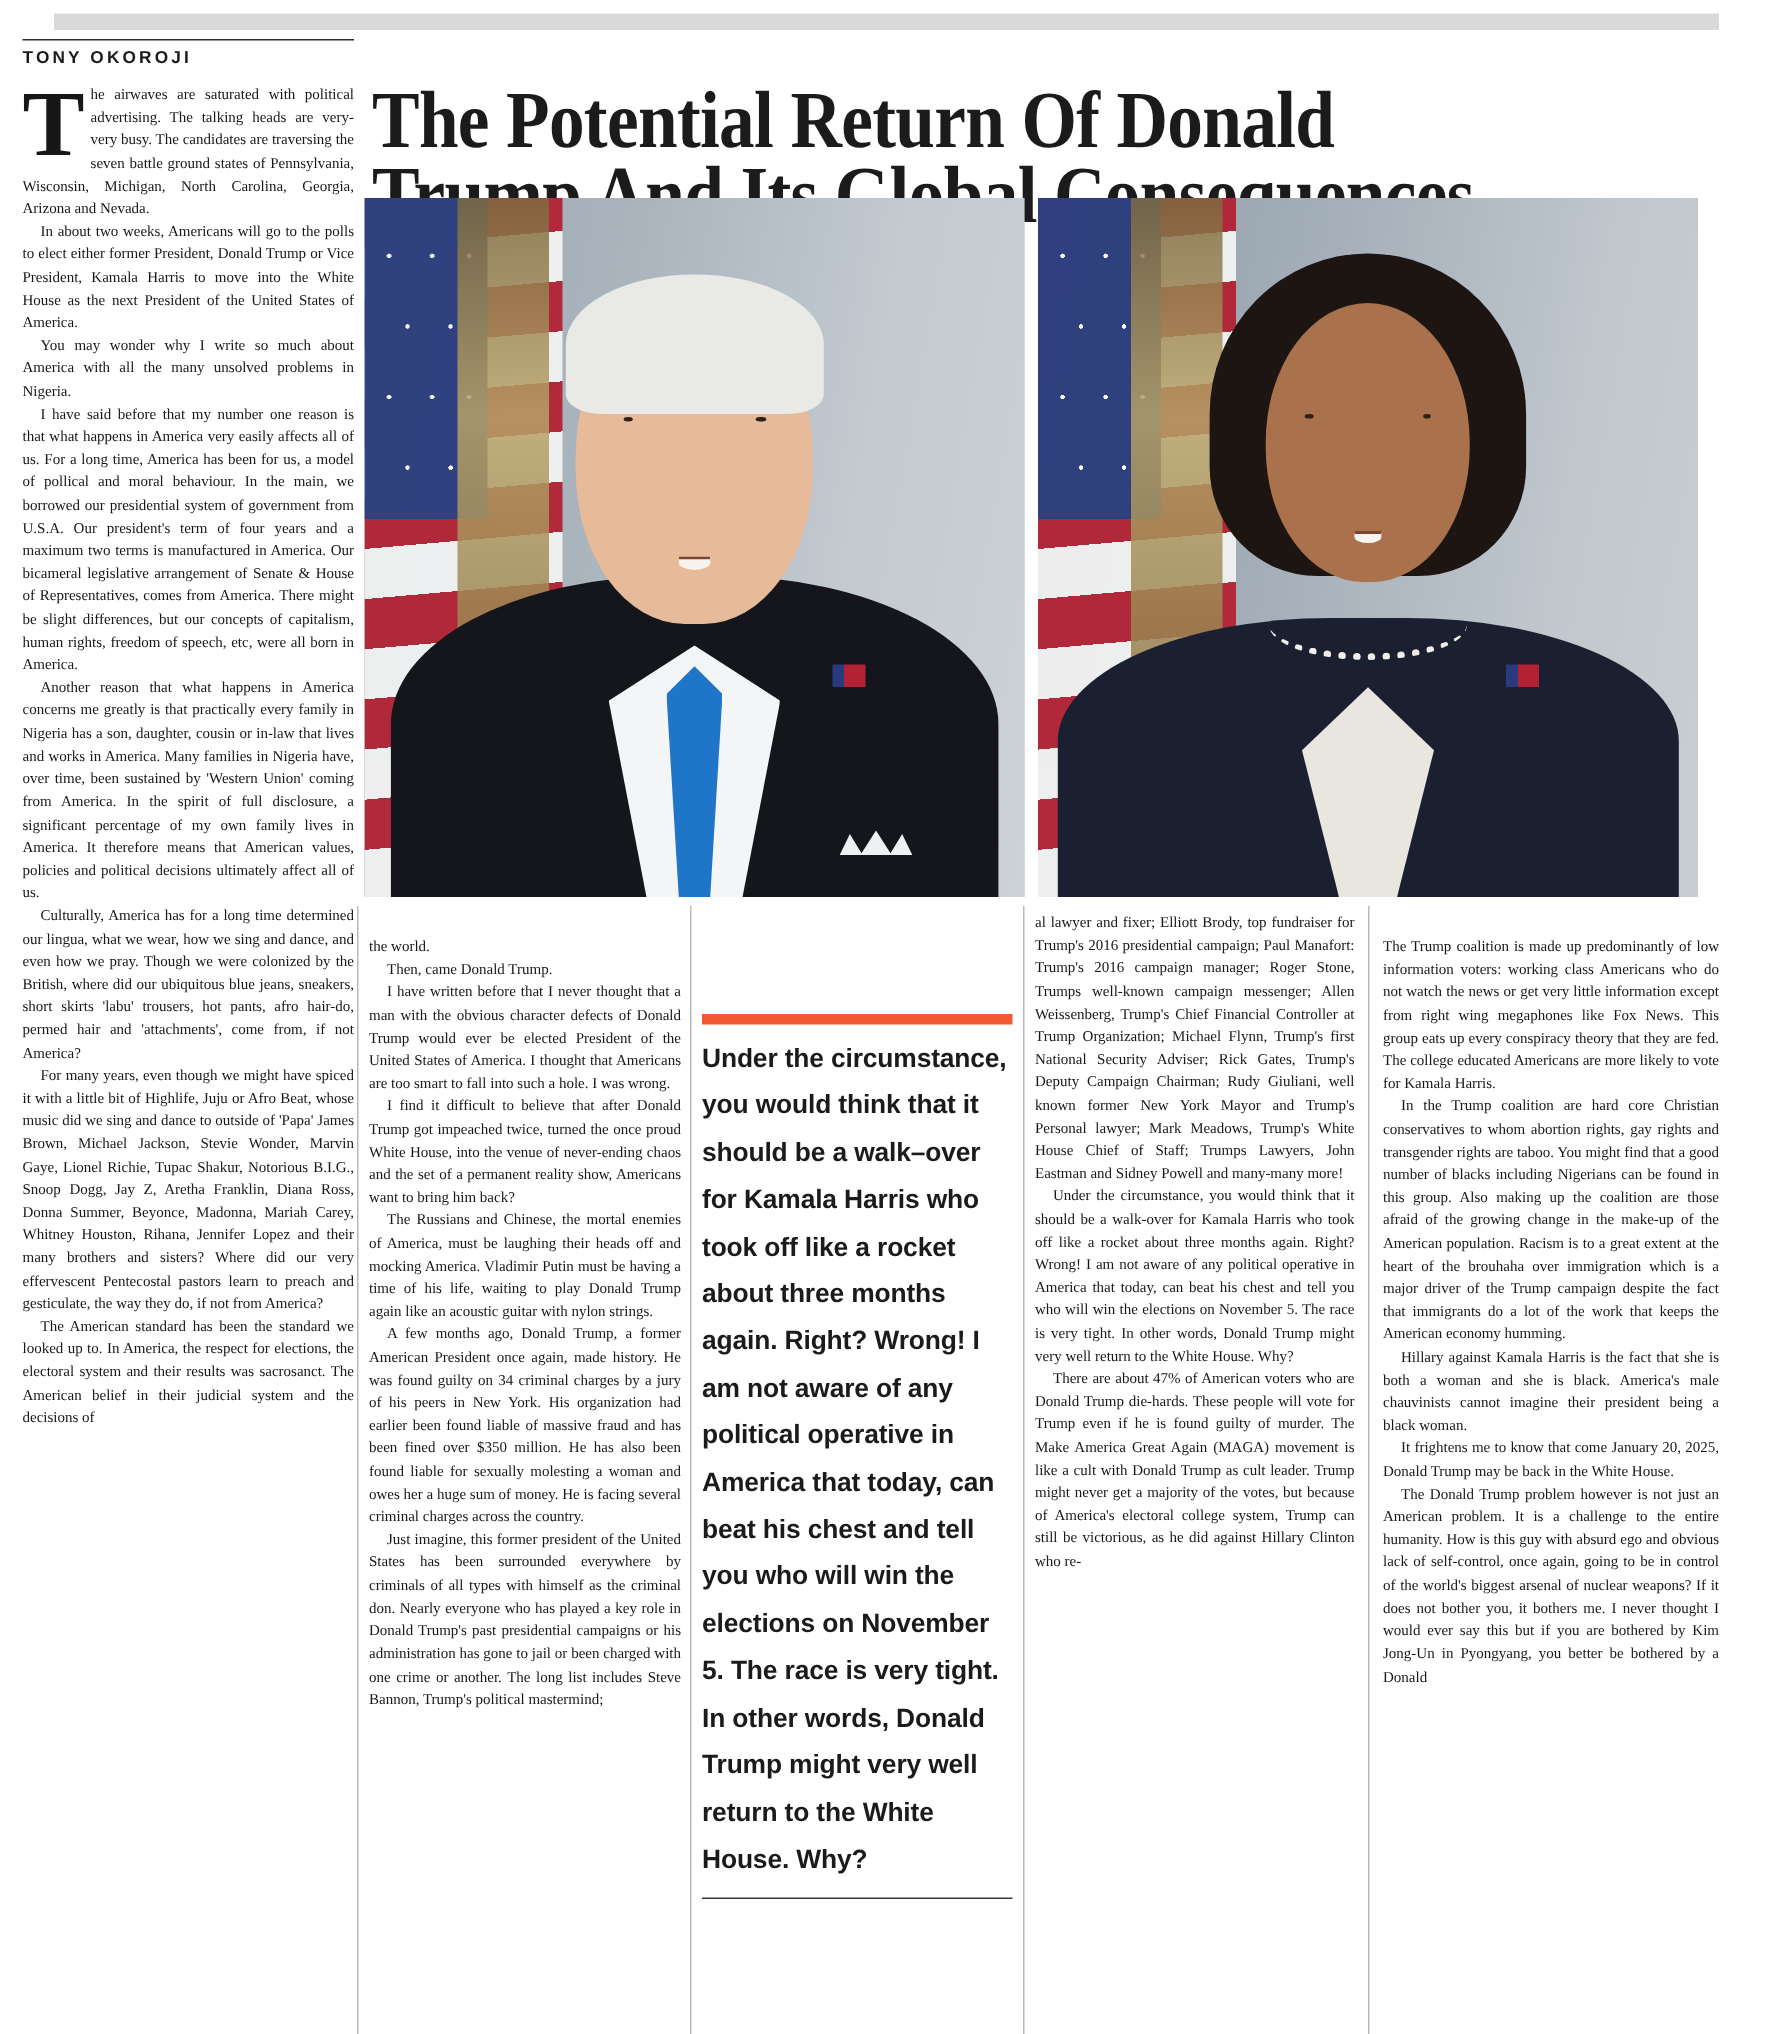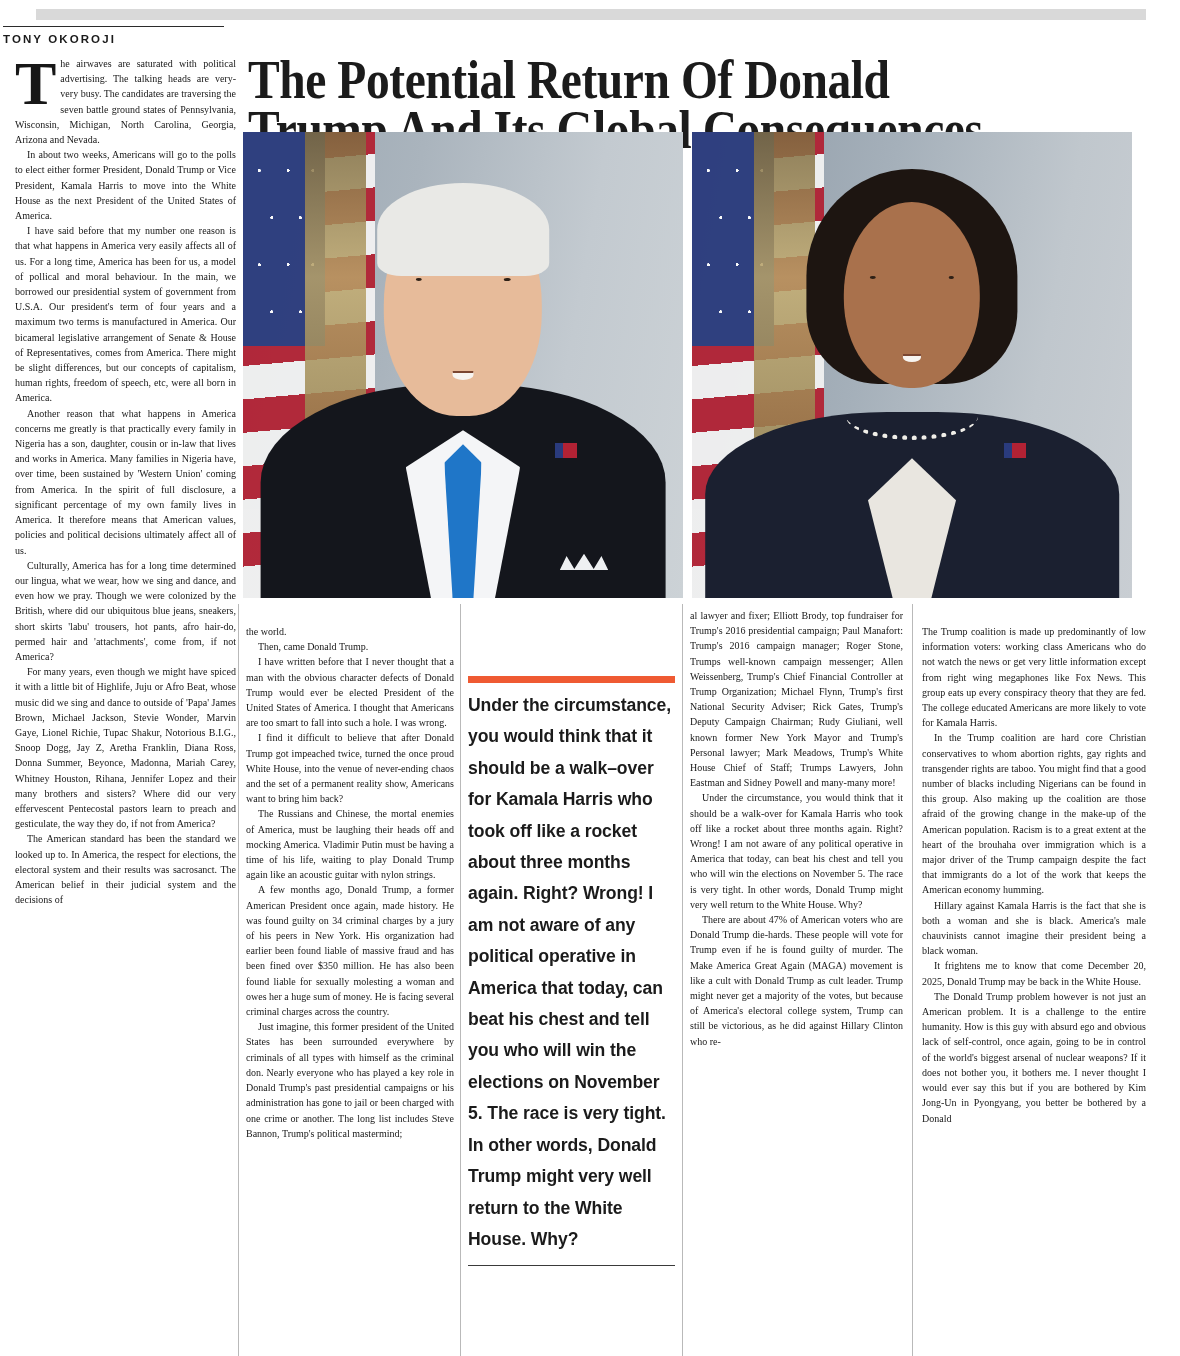--- a/index.html
+++ b/index.html
@@ -13,21 +13,21 @@
   }
   .page{position:relative;width:1180px;height:1356px;}
 
   
   .top-grey{
     position:absolute;left:36px;top:9px;width:1110px;height:11px;
     background:#d9d9d9;
   }
 
   
-  .byline-wrap{position:absolute;left:3px;top:26px;width:221px;}
+  .byline-wrap{position:absolute;left:15px;top:26px;width:221px;}
   .byline-rule{height:1px;background:#2b2b2b;width:100%;}
   .byline{
     font-family:"Liberation Sans", sans-serif;
     font-weight:700;font-size:11.5px;letter-spacing:2.1px;
     color:#1a1a1a;margin-top:6px;
   }
 
   
   .headline{
     position:absolute;left:248px;top:19px;width:930px;
@@ -194,20 +194,21 @@
   </div>
 
   <div class="vrule" style="left:238px;top:604px;height:752px;"></div>
   <div class="vrule" style="left:460px;top:604px;height:752px;"></div>
   <div class="vrule" style="left:682px;top:604px;height:752px;"></div>
   <div class="vrule" style="left:912px;top:604px;height:752px;"></div>
 
   <div class="col" id="c1" style="left:15px;top:56px;width:221px;height:1300px;">
       <p class="first dropcap">The airwaves are saturated with political advertising. The talking heads are very-very busy. The candidates are traversing the seven battle ground states of Pennsylvania, Wisconsin, Michigan, North Carolina, Georgia, Arizona and Nevada.</p>
       <p>In about two weeks, Americans will go to the polls to elect either former President, Donald Trump or Vice President, Kamala Harris to move into the White House as the next President of the United States of America.</p>
+      <p>You may wonder why I write so much about America with all the many unsolved problems in Nigeria.</p>
       <p>I have said before that my number one reason is that what happens in America very easily affects all of us. For a long time, America has been for us, a model of pollical and moral behaviour. In the main, we borrowed our presidential system of government from U.S.A. Our president's term of four years and a maximum two terms is manufactured in America. Our bicameral legislative arrangement of Senate &amp; House of Representatives, comes from America. There might be slight differences, but our concepts of capitalism, human rights, freedom of speech, etc, were all born in America.</p>
       <p>Another reason that what happens in America concerns me greatly is that practically every family in Nigeria has a son, daughter, cousin or in-law that lives and works in America. Many families in Nigeria have, over time, been sustained by 'Western Union' coming from America. In the spirit of full disclosure, a significant percentage of my own family lives in America. It therefore means that American values, policies and political decisions ultimately affect all of us.</p>
       <p>Culturally, America has for a long time determined our lingua, what we wear, how we sing and dance, and even how we pray. Though we were colonized by the British, where did our ubiquitous blue jeans, sneakers, short skirts 'labu' trousers, hot pants, afro hair-do, permed hair and 'attachments', come from, if not America?</p>
       <p>For many years, even though we might have spiced it with a little bit of Highlife, Juju or Afro Beat, whose music did we sing and dance to outside of 'Papa' James Brown, Michael Jackson, Stevie Wonder, Marvin Gaye, Lionel Richie, Tupac Shakur, Notorious B.I.G., Snoop Dogg, Jay Z, Aretha Franklin, Diana Ross, Donna Summer, Beyonce, Madonna, Mariah Carey, Whitney Houston, Rihana, Jennifer Lopez and their many brothers and sisters? Where did our very effervescent Pentecostal pastors learn to preach and gesticulate, the way they do, if not from America?</p>
       <p>The American standard has been the standard we looked up to. In America, the respect for elections, the electoral system and their results was sacrosanct. The American belief in their judicial system and the decisions of</p>
     </div>
 
   <div class="col" id="c2" style="left:246px;top:624px;width:208px;height:748px;">
       <p class="first">the world.</p>
       <p>Then, came Donald Trump.</p>
@@ -227,17 +228,17 @@
   <div class="col" id="c4" style="left:690px;top:608px;width:213px;height:748px;">
       <p class="first">al lawyer and fixer; Elliott Brody, top fundraiser for Trump's 2016 presidential campaign; Paul Manafort: Trump's 2016 campaign manager; Roger Stone, Trumps well-known campaign messenger; Allen Weissenberg, Trump's Chief Financial Controller at Trump Organization; Michael Flynn, Trump's first National Security Adviser; Rick Gates, Trump's Deputy Campaign Chairman; Rudy Giuliani, well known former New York Mayor and Trump's Personal lawyer; Mark Meadows, Trump's White House Chief of Staff; Trumps Lawyers, John Eastman and Sidney Powell and many-many more!</p>
       <p>Under the circumstance, you would think that it should be a walk-over for Kamala Harris who took off like a rocket about three months again. Right? Wrong! I am not aware of any political operative in America that today, can beat his chest and tell you who will win the elections on November 5. The race is very tight. In other words, Donald Trump might very well return to the White House. Why?</p>
       <p>There are about 47% of American voters who are Donald Trump die-hards. These people will vote for Trump even if he is found guilty of murder. The Make America Great Again (MAGA) movement is like a cult with Donald Trump as cult leader. Trump might never get a majority of the votes, but because of America's electoral college system, Trump can still be victorious, as he did against Hillary Clinton who re-</p>
     </div>
 
   <div class="col" id="c5" style="left:922px;top:624px;width:224px;height:748px;">
       <p class="first">The Trump coalition is made up predominantly of low information voters: working class Americans who do not watch the news or get very little information except from right wing megaphones like Fox News. This group eats up every conspiracy theory that they are fed. The college educated Americans are more likely to vote for Kamala Harris.</p>
       <p>In the Trump coalition are hard core Christian conservatives to whom abortion rights, gay rights and transgender rights are taboo. You might find that a good number of blacks including Nigerians can be found in this group. Also making up the coalition are those afraid of the growing change in the make-up of the American population. Racism is to a great extent at the heart of the brouhaha over immigration which is a major driver of the Trump campaign despite the fact that immigrants do a lot of the work that keeps the American economy humming.</p>
       <p>Hillary against Kamala Harris is the fact that she is both a woman and she is black. America's male chauvinists cannot imagine their president being a black woman.</p>
-      <p>It frightens me to know that come December 20, 2025, Donald Trump may be back in the White House.</p>
+      <p>It frightens me to know that come January 20, 2025, Donald Trump may be back in the White House.</p>
       <p>The Donald Trump problem however is not just an American problem. It is a challenge to the entire humanity. How is this guy with absurd ego and obvious lack of self-control, once again, going to be in control of the world's biggest arsenal of nuclear weapons? If it does not bother you, it bothers me. I never thought I would ever say this but if you are bothered by Kim Jong-Un in Pyongyang, you better be bothered by a Donald</p>
     </div>
 
 </div>
 
 </body></html>

